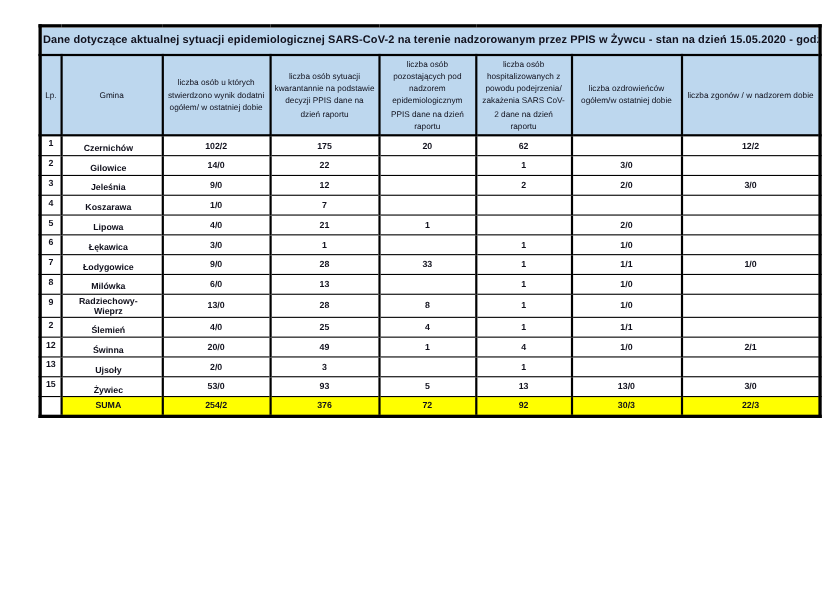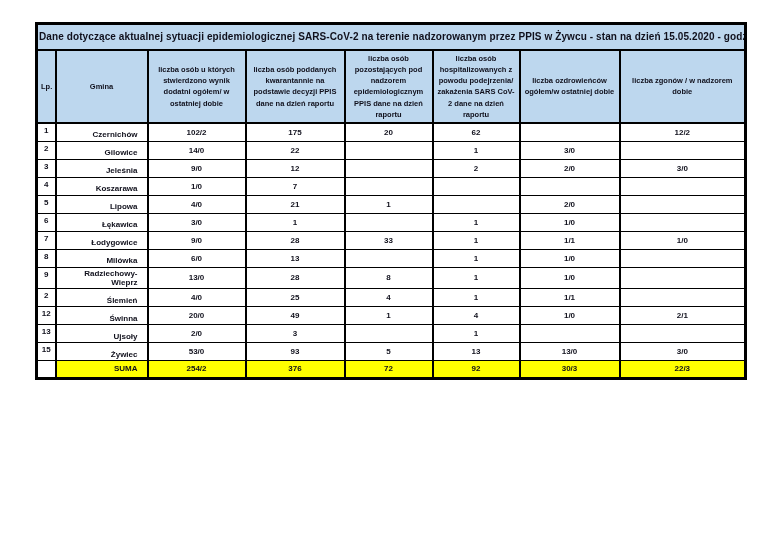--- a/index.html
+++ b/index.html
@@ -43,21 +43,21 @@
     text-align: center;
     vertical-align: middle;
     white-space: nowrap;
     overflow: hidden;
     color: #10101c;
   }
   th.h {
     background: var(--header-bg, #BDD7EE);
     border: 2px solid #000;
     height: 70px;
-    font-weight: bold;
+    font-weight: normal;
     font-size: 7.5px;
     line-height: 1.5;
     text-align: center;
     vertical-align: middle;
     padding: 2px 3px;
     color: #10101c;
   }
   td {
     border: 1px solid #000;
     border-left-width: 2px;
@@ -66,21 +66,21 @@
     font-size: 8px;
     font-weight: bold;
     text-align: center;
     vertical-align: middle;
     padding: 1px 2px;
     background: #ffffff;
     color: #10101c;
   }
   td.lp { vertical-align: top; padding-top: 2px; }
   td.gmina {
-    text-align: right;
+    text-align: center;
     vertical-align: bottom;
     padding-left: 3px;
     padding-right: 9px;
     line-height: 1.15;
   }
   tr.suma-row td { background: var(--suma-bg, #FFFF00); }
   tr.suma-row td.lp { background: #ffffff; }
   tr.suma-row td.gmina { vertical-align: middle; }
 </style>
 </head>
@@ -99,21 +99,21 @@
         <col class="c-8">
     </colgroup>
     <thead>
       <tr>
         <th class="title-cell" colspan="8">Dane dotyczące aktualnej sytuacji epidemiologicznej SARS-CoV-2 na terenie nadzorowanym przez PPIS w Żywcu - stan na dzień 15.05.2020  - godz.14.00</th>
       </tr>
       <tr id="header-row">
           <th class="h">Lp.</th>
           <th class="h">Gmina</th>
           <th class="h">liczba osób u których stwierdzono wynik dodatni ogółem/ w ostatniej dobie</th>
-          <th class="h">liczba osób poddanych kwarantannie na podstawie decyzji PPIS dane na dzień raportu</th>
+          <th class="h">liczba osób sytuacji kwarantannie na podstawie decyzji PPIS dane na dzień raportu</th>
           <th class="h">liczba osób pozostających pod nadzorem epidemiologicznym PPIS dane na dzień raportu</th>
           <th class="h">liczba osób hospitalizowanych z powodu podejrzenia/ zakażenia SARS CoV-2 dane na dzień raportu</th>
           <th class="h">liczba ozdrowieńców ogółem/w ostatniej dobie</th>
           <th class="h">liczba zgonów / w nadzorem dobie</th>
         </tr>
     </thead>
     <tbody id="table-body">
         <tr>
           <td class="lp">1</td>
           <td class="gmina">Czernichów</td>

